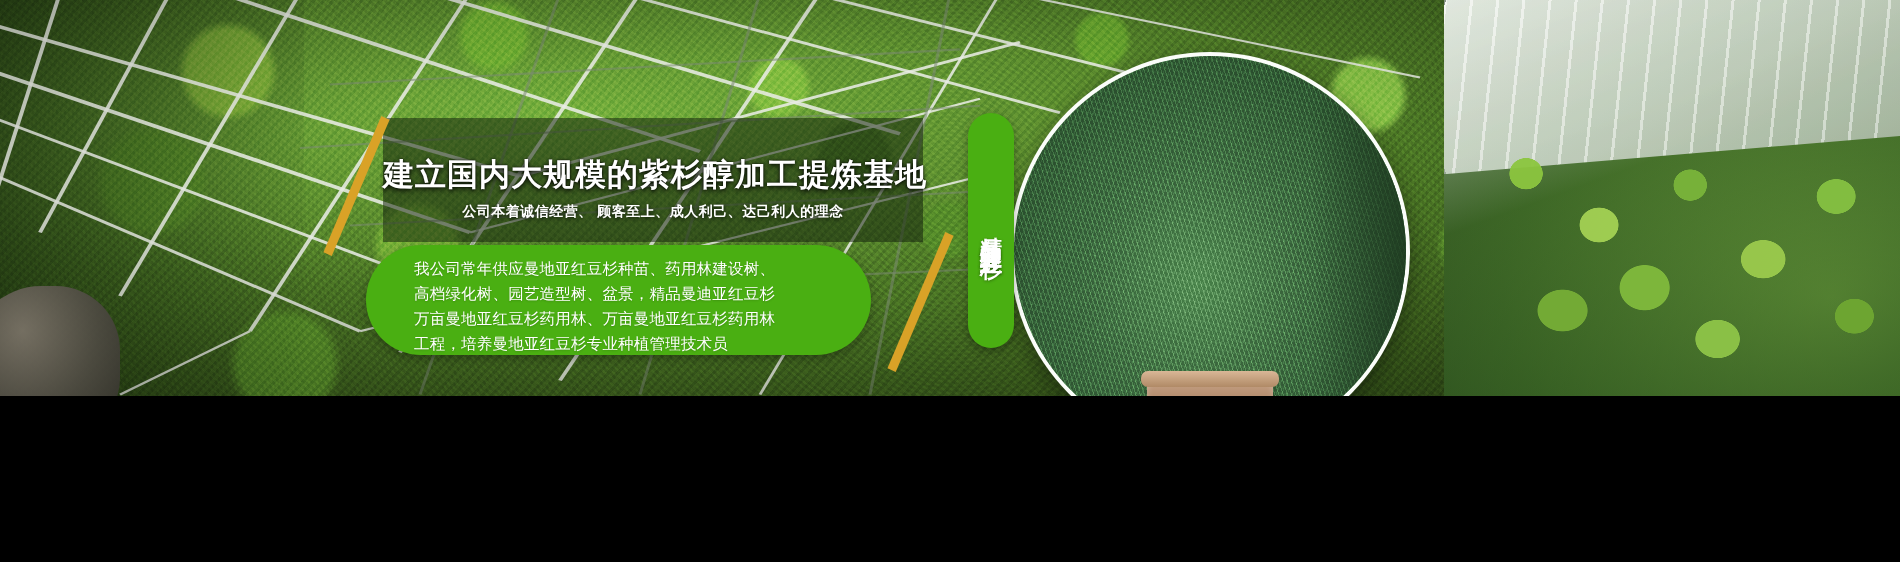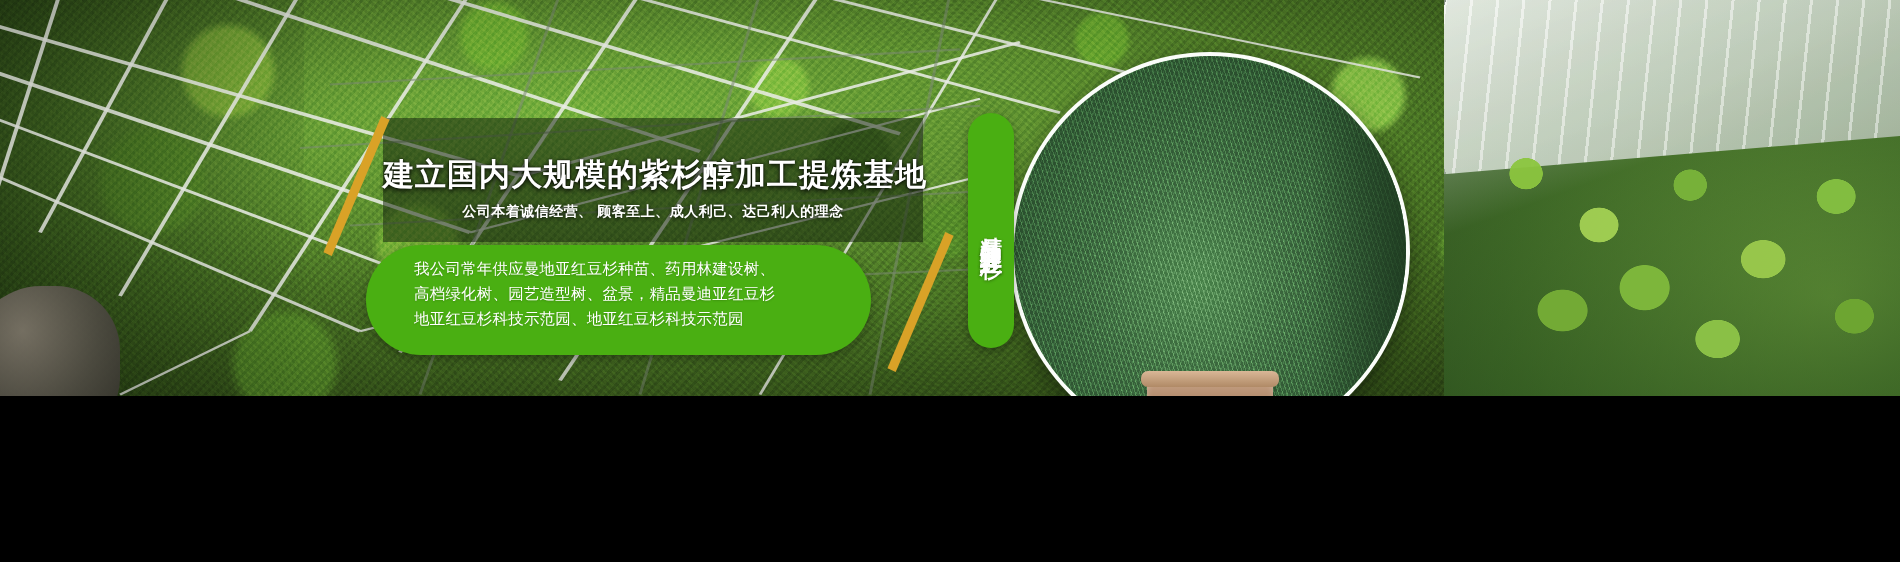--- a/index.html
+++ b/index.html
@@ -317,21 +317,22 @@
   <div class="gold-slash left"></div>
   <div class="gold-slash right"></div>
 
   <div class="headline">建立国内大规模的紫杉醇加工提炼基地</div>
   <div class="subhead">公司本着诚信经营、 顾客至上、成人利己、达己利人的理念</div>
 
   <div class="desc-panel"></div>
   <div class="desc-text">
     <div>我公司常年供应曼地亚红豆杉种苗、药用林建设树、</div>
     <div>高档绿化树、园艺造型树、盆景，精品曼迪亚红豆杉</div>
-    <div>地亚红豆杉科技示范园、地亚红豆杉科技示范园</div>
+    <div>万亩曼地亚红豆杉药用林、万亩曼地亚红豆杉药用林</div>
+    <div>工程，培养曼地亚红豆杉专业种植管理技术员</div>
   </div>
 
   <div class="photo-circle">
     <div class="photo-sky"></div>
     <div class="photo-shrub"></div>
     <div class="photo-needles"></div>
     <div class="photo-rightwall"></div>
     <div class="photo-ground"></div>
     <div class="photo-pot">
       <div class="photo-pot-rim"></div>

